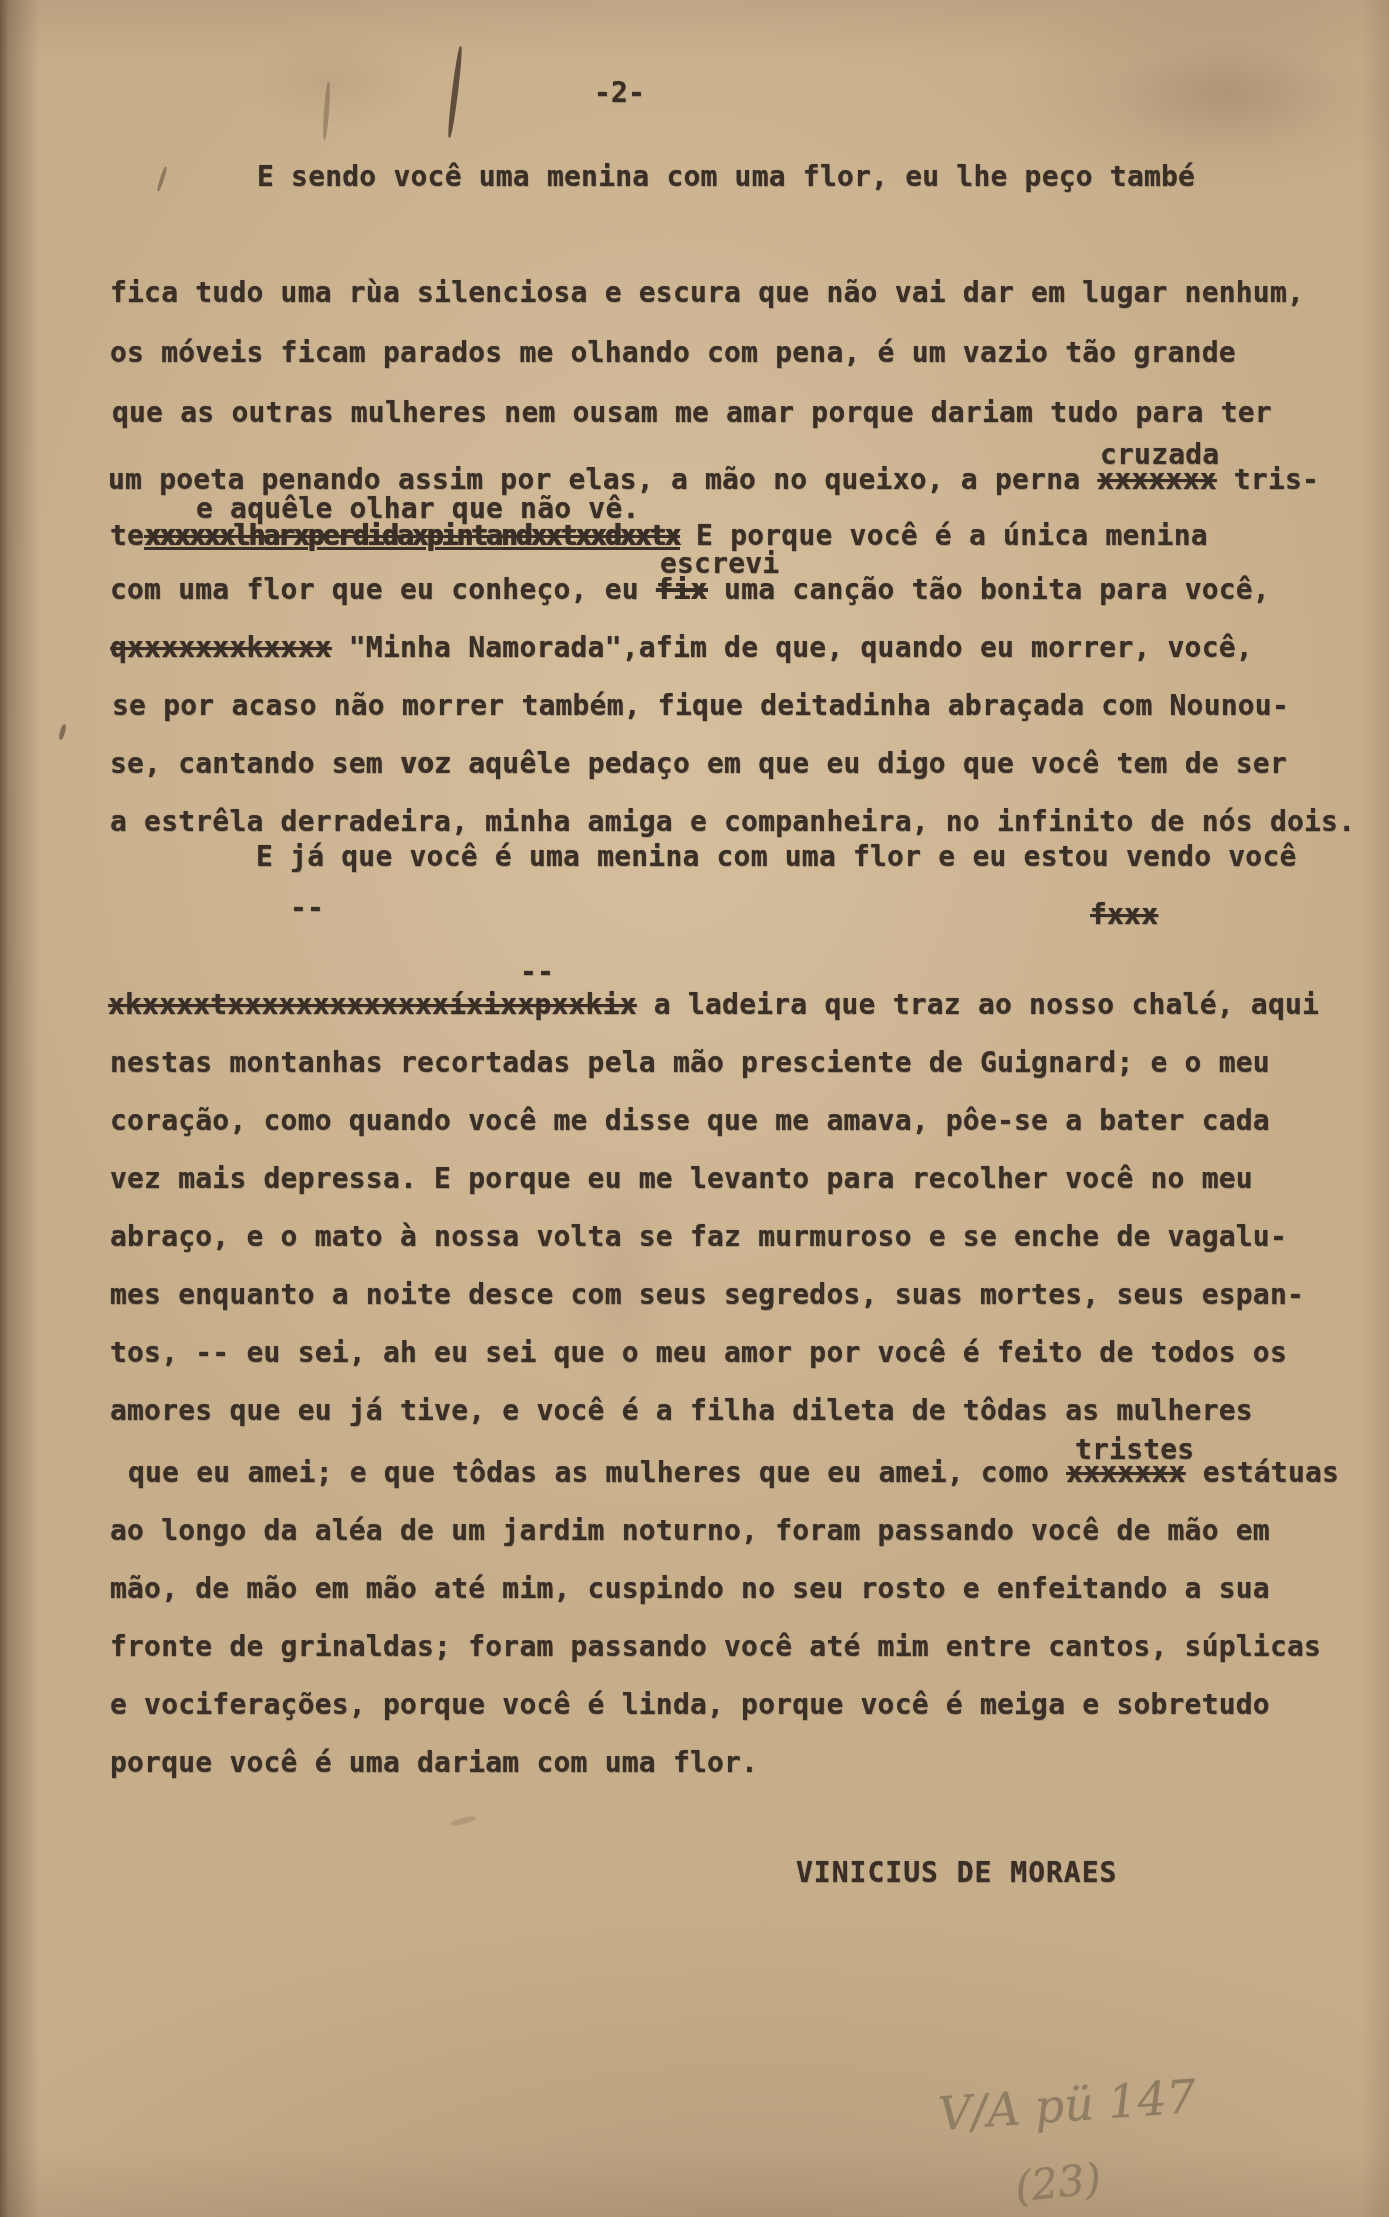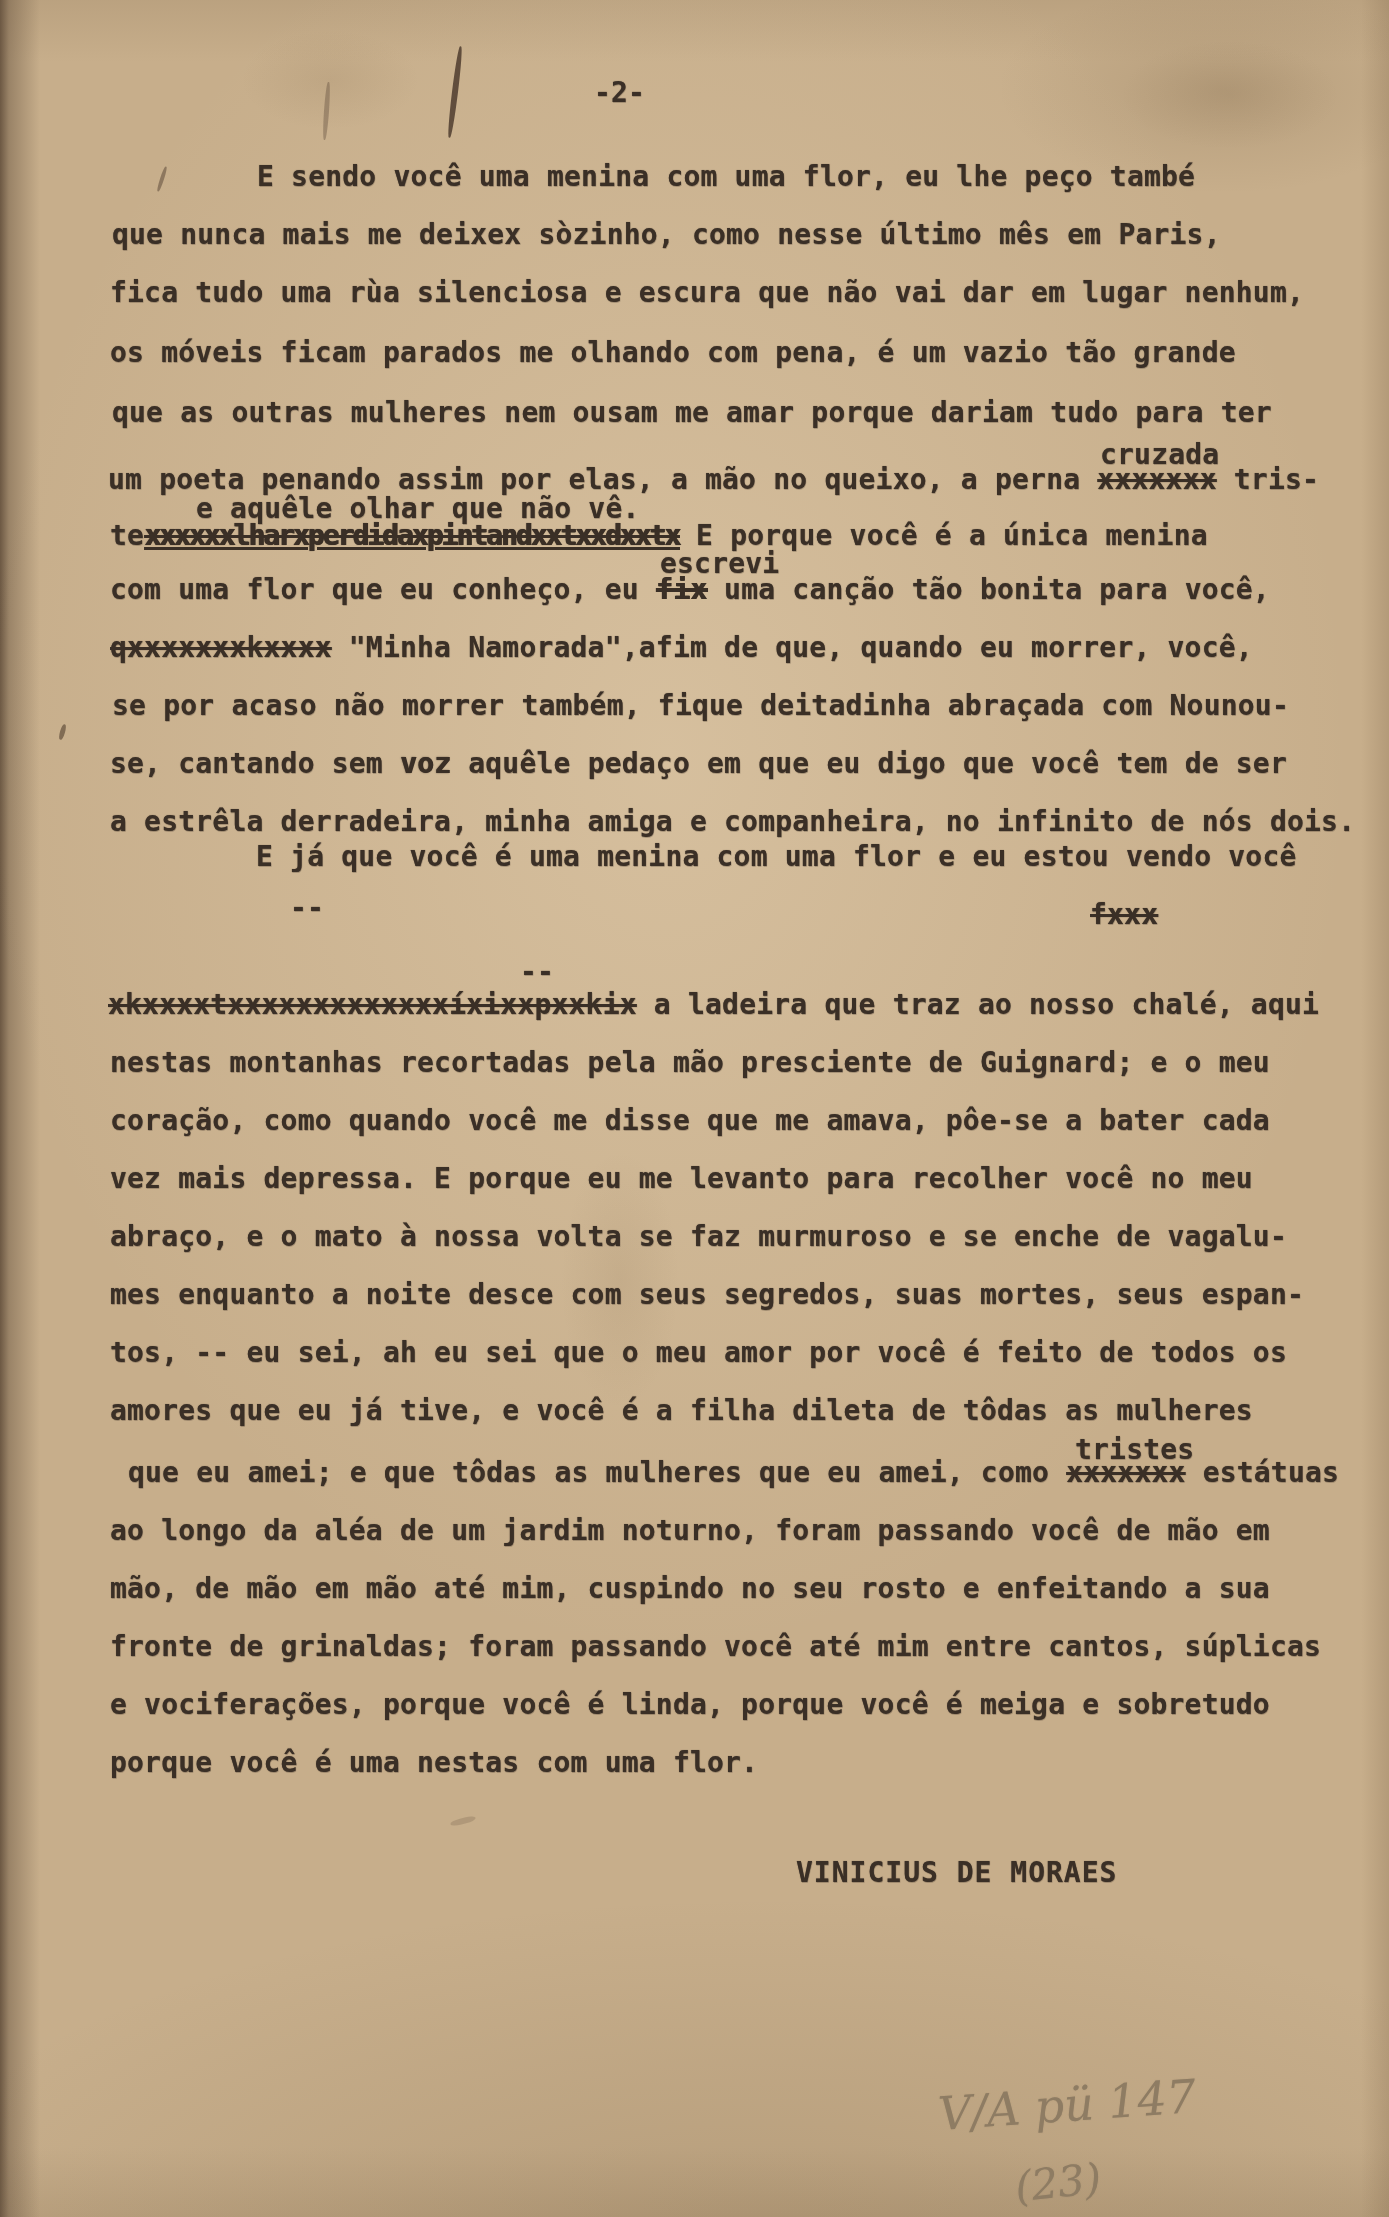--- a/index.html
+++ b/index.html
@@ -45,21 +45,20 @@
   <div class="stain" style="left:560px;top:1150px;width:120px;height:260px;background:radial-gradient(ellipse, rgba(120,95,65,.10), rgba(0,0,0,0) 70%);"></div>
   <div class="ink" style="left:452px;top:46px;width:6px;height:92px;transform:rotate(7deg);opacity:.8;"></div>
   <div class="ink" style="left:324px;top:82px;width:5px;height:58px;transform:rotate(4deg);opacity:.32;"></div>
   <div class="ink" style="left:160px;top:166px;width:4px;height:26px;transform:rotate(18deg);opacity:.45;"></div>
   <div class="ink" style="left:60px;top:724px;width:5px;height:16px;transform:rotate(16deg);opacity:.65;background:#5a4836;"></div>
   <div class="ink" style="left:450px;top:1818px;width:26px;height:6px;transform:rotate(-14deg);opacity:.3;background:#7a6850;"></div>
 
   <div class="tl" style="left:594px;top:76px;"><span class="seg">-2-</span></div>
 
   <div class="tl" style="left:257px;top:160px;"><span class="seg">E sendo você uma menina com uma flor, eu lhe peço també</span></div>
-  <div class="tl" style="left:112px;top:218px;"><span class="seg">que nunca mais me deixex sòzinho, como nesse último mês em Paris,</span></div>
   <div class="tl" style="left:110px;top:276px;"><span class="seg">fica tudo uma rùa silenciosa e escura que não vai dar em lugar nenhum,</span></div>
   <div class="tl" style="left:110px;top:336px;"><span class="seg">os móveis ficam parados me olhando com pena, é um vazio tão grande</span></div>
   <div class="tl" style="left:112px;top:396px;"><span class="seg">que as outras mulheres nem ousam me amar porque dariam tudo para ter</span></div>
   <div class="tl" style="left:1100px;top:438px;"><span class="seg">cruzada</span></div>
   <div class="tl" style="left:108px;top:463px;"><span class="seg">um poeta penando assim por elas, a mão no queixo, a perna </span><span class="seg x">xxxxxxx</span><span class="seg"> tris-</span></div>
   <div class="tl" style="left:196px;top:492px;"><span class="seg">e aquêle olhar que não vê.</span></div>
   <div class="tl" style="left:110px;top:519px;"><span class="seg">te</span><span class="seg xh">xxxxxxlharxperdidaxpintandxxtxxdxxtx</span><span class="seg"> E porque você é a única menina</span></div>
   <div class="tl" style="left:660px;top:547px;"><span class="seg">escrevi</span></div>
   <div class="tl" style="left:110px;top:573px;"><span class="seg">com uma flor que eu conheço, eu </span><span class="seg xb">fix</span><span class="seg"> uma canção tão bonita para você,</span></div>
   <div class="tl" style="left:110px;top:631px;"><span class="seg x">qxxxxxxxkxxxx</span><span class="seg"> "Minha Namorada",afim de que, quando eu morrer, você,</span></div>
@@ -77,20 +76,20 @@
   <div class="tl" style="left:110px;top:1220px;"><span class="seg">abraço, e o mato à nossa volta se faz murmuroso e se enche de vagalu-</span></div>
   <div class="tl" style="left:110px;top:1278px;"><span class="seg">mes enquanto a noite desce com seus segredos, suas mortes, seus espan-</span></div>
   <div class="tl" style="left:110px;top:1336px;"><span class="seg">tos, -- eu sei, ah eu sei que o meu amor por você é feito de todos os</span></div>
   <div class="tl" style="left:110px;top:1394px;"><span class="seg">amores que eu já tive, e você é a filha dileta de tôdas as mulheres</span></div>
   <div class="tl" style="left:1075px;top:1433px;"><span class="seg">tristes</span></div>
   <div class="tl" style="left:108px;top:1456px;margin-left:20px;"><span class="seg">que eu amei; e que tôdas as mulheres que eu amei, como </span><span class="seg x">xxxxxxx</span><span class="seg"> estátuas</span></div>
   <div class="tl" style="left:110px;top:1514px;"><span class="seg">ao longo da aléa de um jardim noturno, foram passando você de mão em</span></div>
   <div class="tl" style="left:110px;top:1572px;"><span class="seg">mão, de mão em mão até mim, cuspindo no seu rosto e enfeitando a sua</span></div>
   <div class="tl" style="left:110px;top:1630px;"><span class="seg">fronte de grinaldas; foram passando você até mim entre cantos, súplicas</span></div>
   <div class="tl" style="left:110px;top:1688px;"><span class="seg">e vociferações, porque você é linda, porque você é meiga e sobretudo</span></div>
-  <div class="tl" style="left:110px;top:1746px;"><span class="seg">porque você é uma nestas com uma flor.</span></div>
+  <div class="tl" style="left:110px;top:1746px;"><span class="seg">porque você é uma dariam com uma flor.</span></div>
 
   <div class="tl" style="left:796px;top:1856px;letter-spacing:1px;text-align:right;"><span class="seg">VINICIUS DE MORAES</span></div>
 
   <div class="hw" id="hw-ref">V/A pü 147</div>
   <div class="hw" id="hw-paren">(23)</div>
 
 </div>
 
 </body></html>

